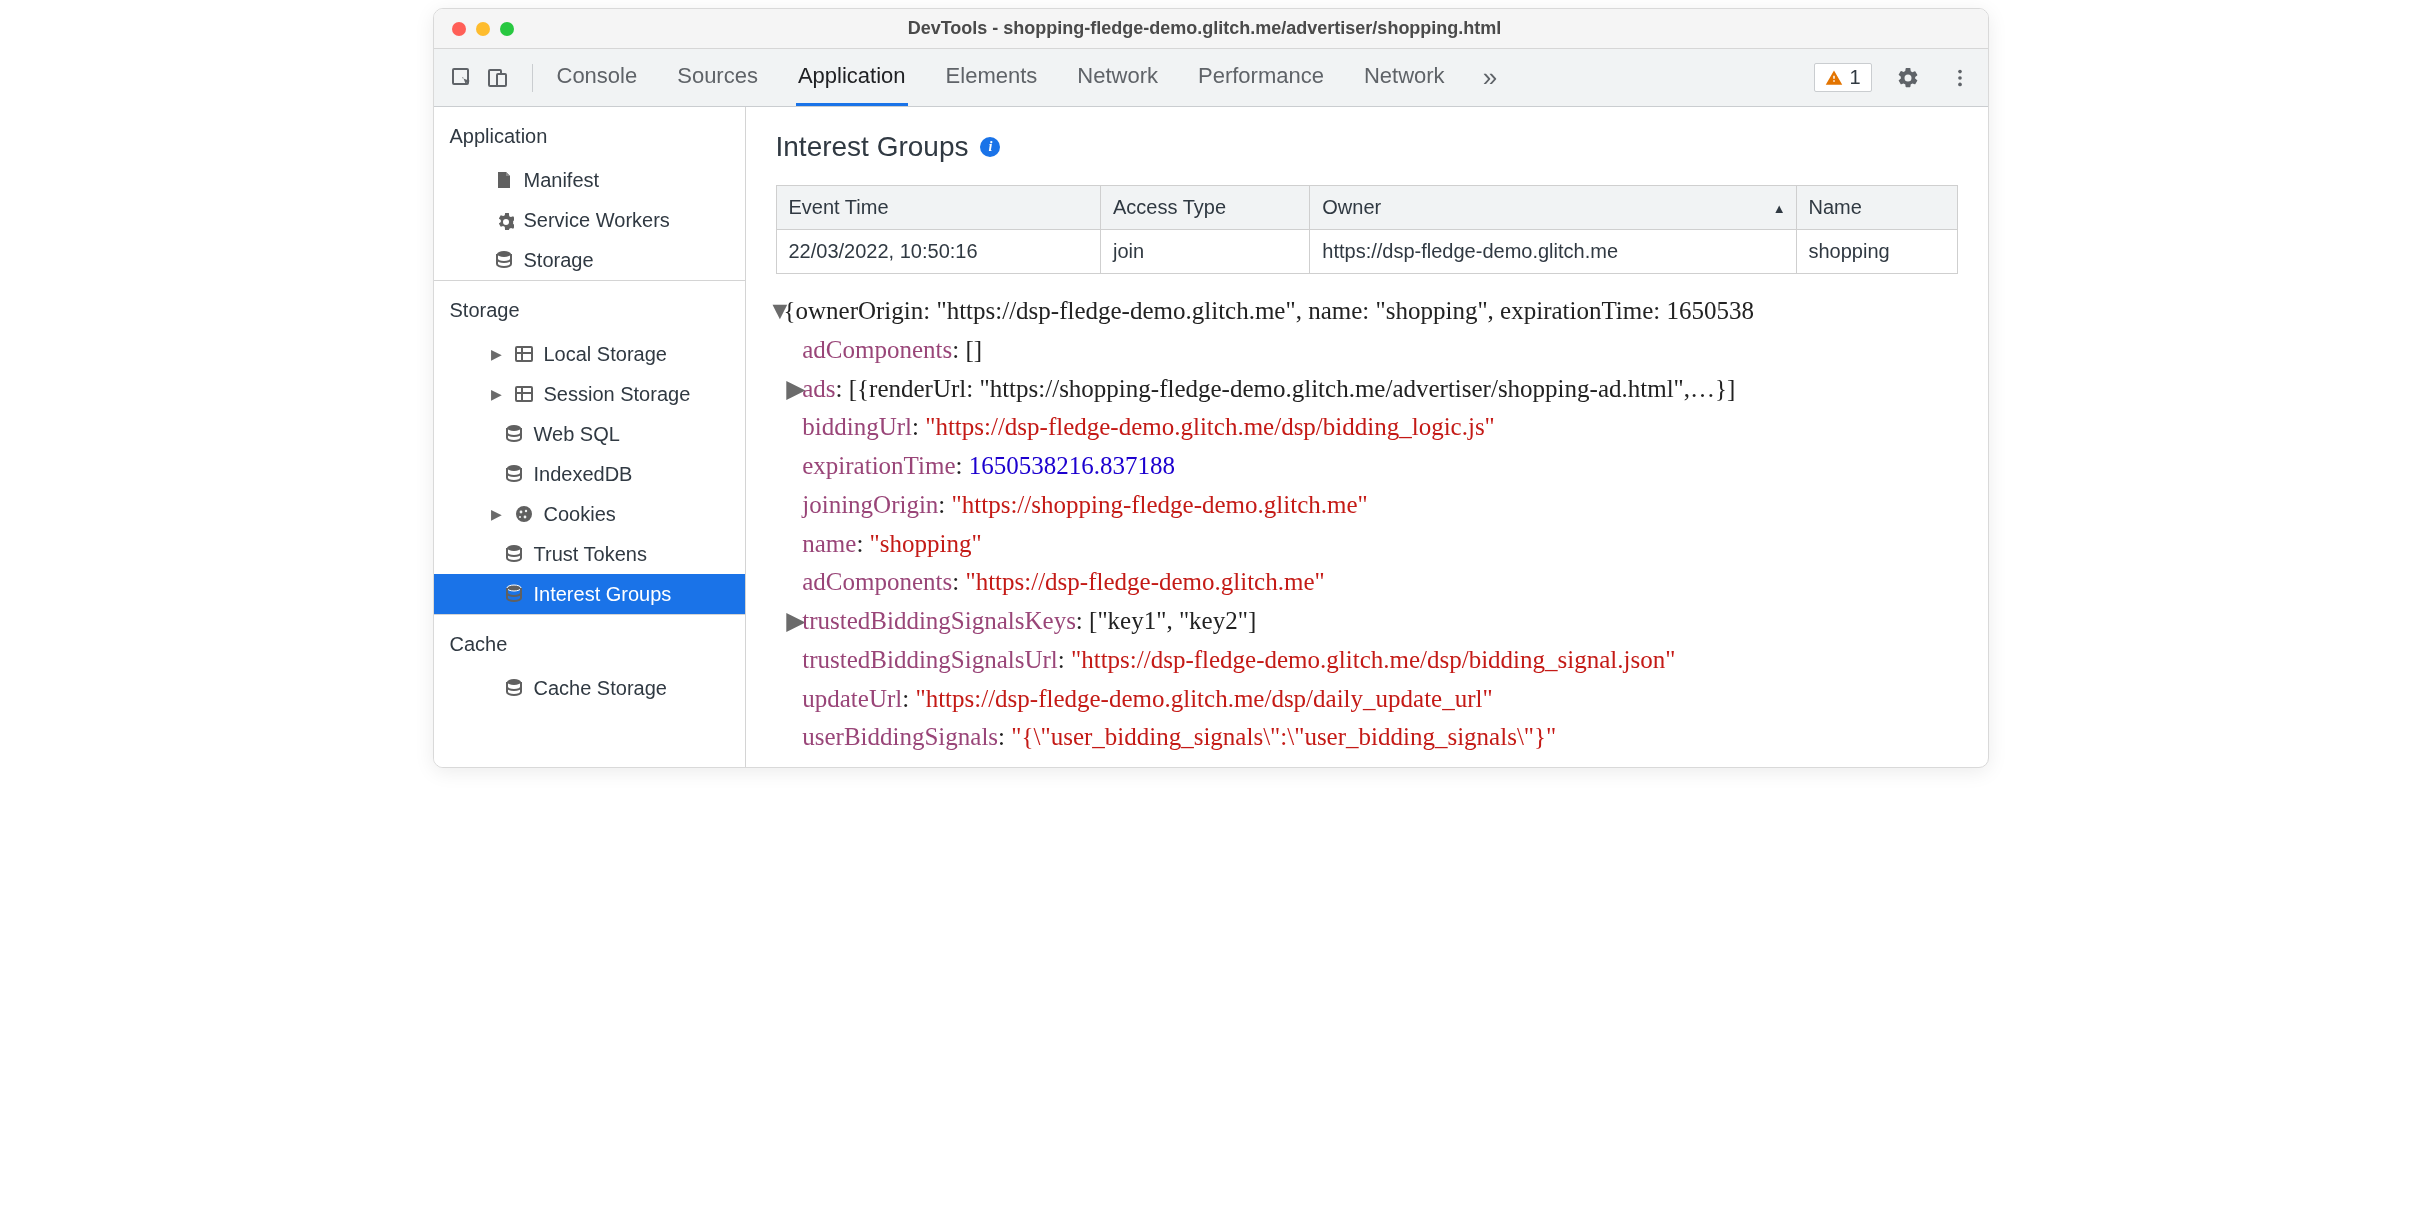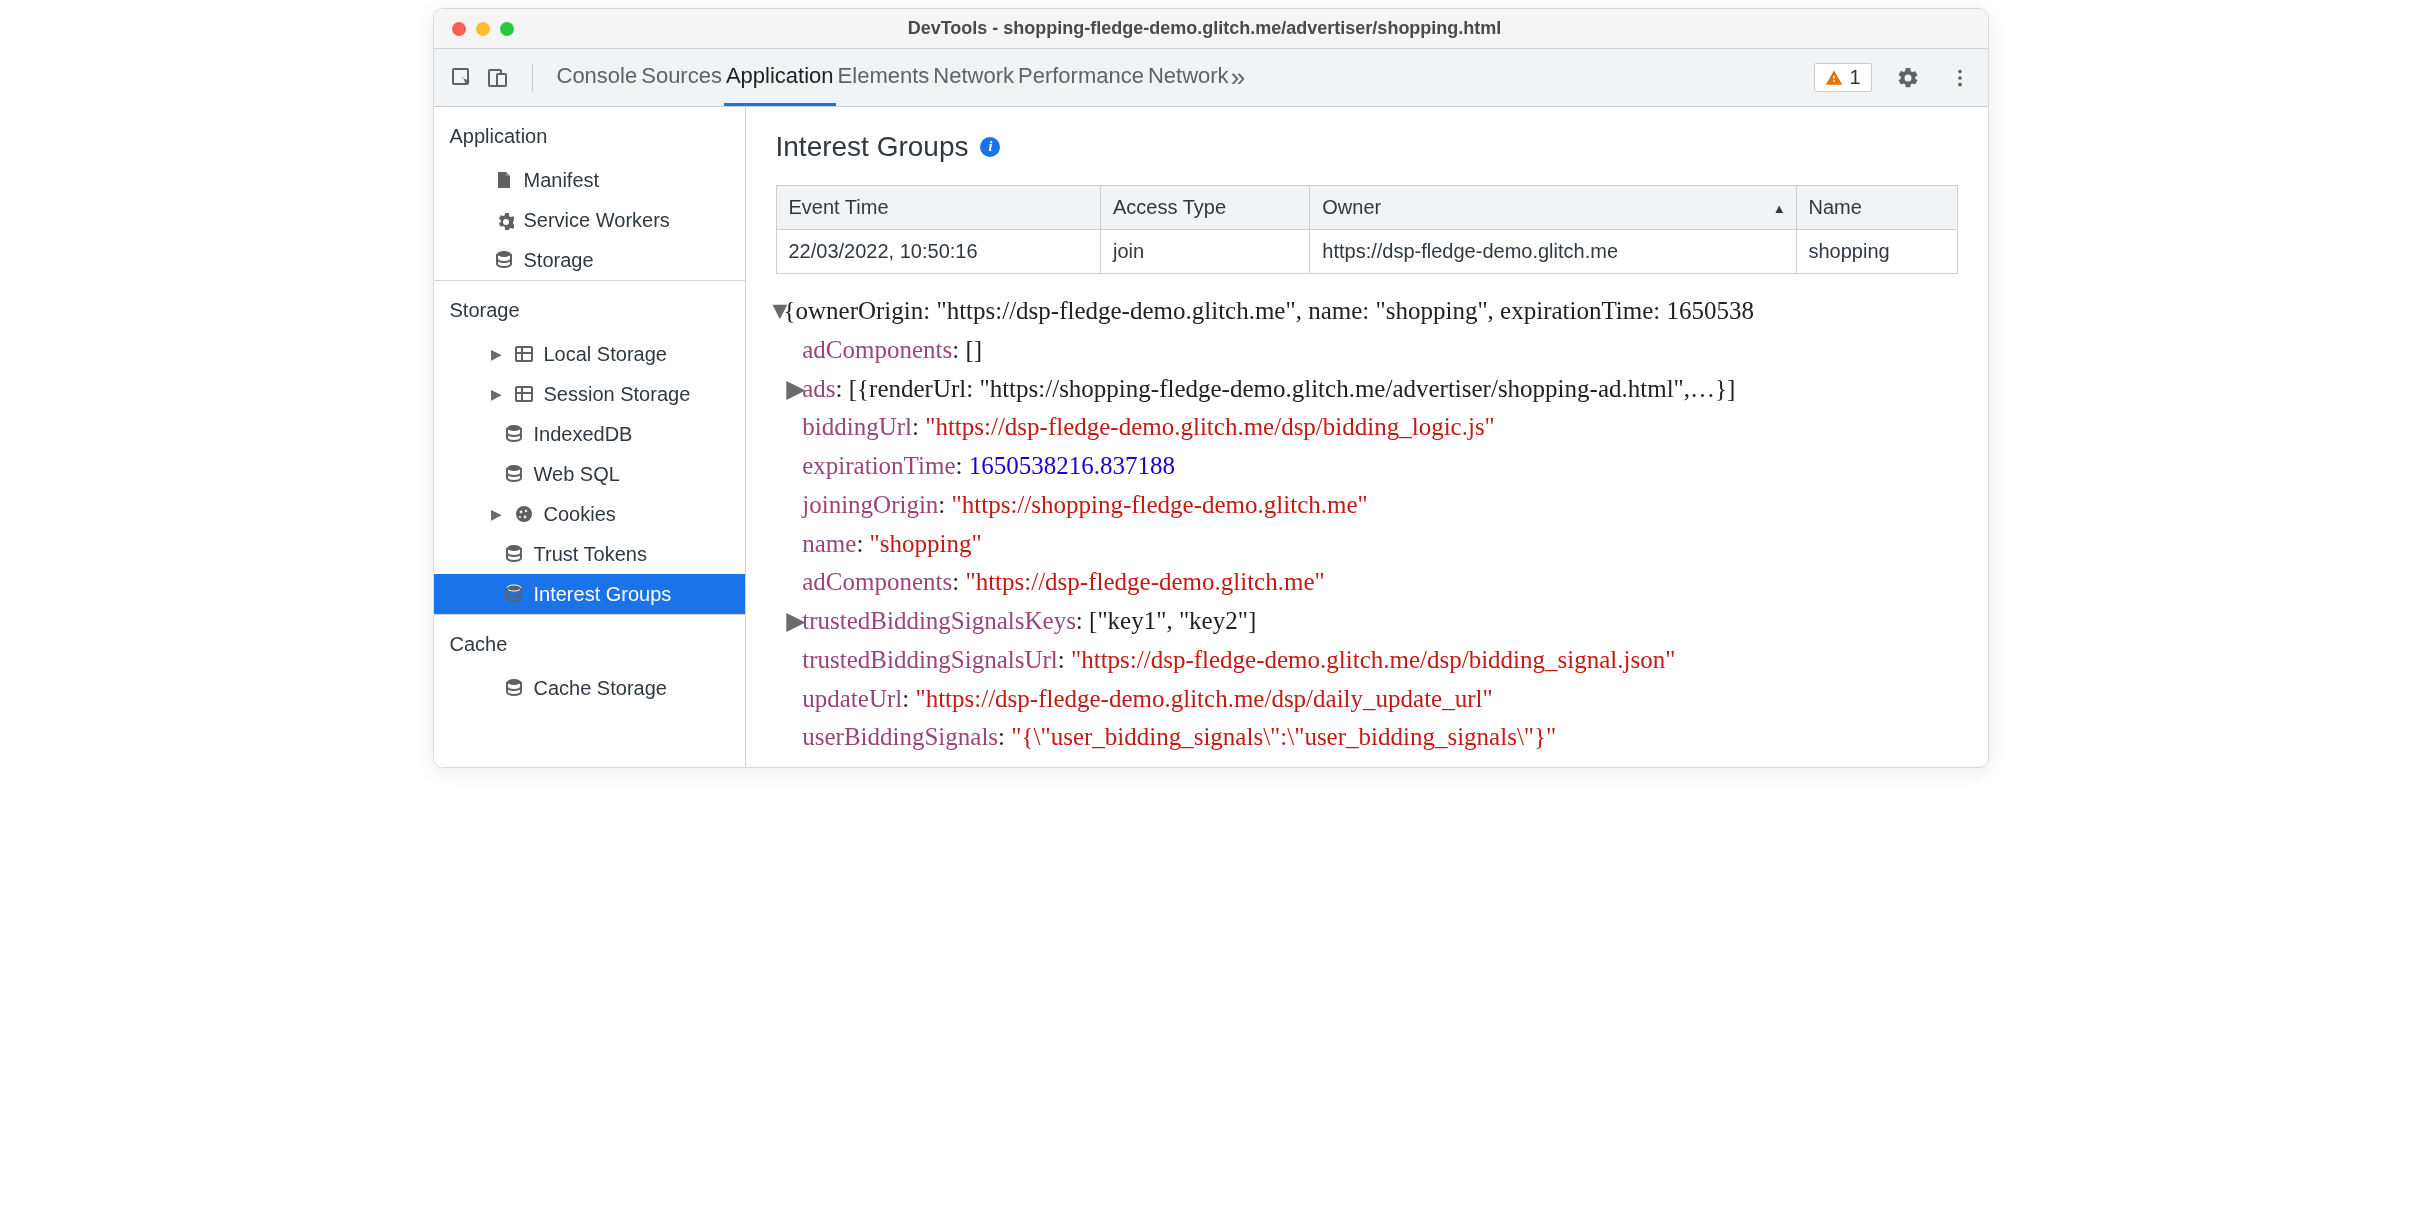--- a/index.html
+++ b/index.html
@@ -36,21 +36,21 @@
           font-size:18px; font-weight:600; color:#4a4a4a;}
   
   .toolbar{
     display:flex; align-items:center;
     height:58px; background:#f1f3f4;
     border-bottom:1px solid #cacdd0;
     padding:0 12px; gap:4px;
   }
   .tool-div{width:1px;height:28px;background:#cacdd0;margin:0 14px;}
   .toolbar .icon-btn{width:32px;height:32px;display:flex;align-items:center;justify-content:center;color:#5f6368;}
-  .tabs{display:flex;flex:1;align-items:stretch;height:100%;padding-left:4px;text-align:center;}
+  .tabs{display:flex;gap:36px;flex:1;align-items:stretch;height:100%;padding-left:4px;text-align:center;}
   .tabs .tab{display:flex;align-items:center;font-size:22px;color:#5f6368;border-bottom:3px solid transparent;padding:0 2px;cursor:pointer;}
   .tabs .tab.active{color:#202124;border-bottom-color:#1a73e8;}
   .tabs .more{display:flex;align-items:center;color:#5f6368;font-size:26px;}
   .right-tools{display:flex;align-items:center;gap:20px;}
   .issue-badge{display:flex;align-items:center;gap:6px;border:1px solid #cacdd0;background:#fff;border-radius:2px;padding:2px 10px;font-size:20px;}
   .issue-badge svg{color:#e37400;}
   
   .body{display:flex;height:660px;overflow:hidden;}
   .sidebar{width:312px;border-right:1px solid #d4d4d4;overflow:hidden;background:#fff;}
   .section-title{font-size:20px;color:#303942;padding:18px 16px 12px 16px;}
@@ -186,27 +186,27 @@
             <span class="caret">▶</span>
             <span class="sb-icon"><svg viewBox="0 0 20 20">
                 <use href="#ic-grid"></use>
               </svg></span>
             <span>Session Storage</span>
           </li>
           <li class="child no-caret">
             <span class="sb-icon"><svg viewBox="0 0 20 20">
                 <use href="#ic-db"></use>
               </svg></span>
+            <span>Web SQL</span>
+          </li>
+          <li class="child no-caret">
+            <span class="sb-icon"><svg viewBox="0 0 20 20">
+                <use href="#ic-db"></use>
+              </svg></span>
             <span>IndexedDB</span>
-          </li>
-          <li class="child no-caret">
-            <span class="sb-icon"><svg viewBox="0 0 20 20">
-                <use href="#ic-db"></use>
-              </svg></span>
-            <span>Web SQL</span>
           </li>
           <li class="child">
             <span class="caret">▶</span>
             <span class="sb-icon"><svg viewBox="0 0 20 20">
                 <use href="#ic-cookie"></use>
               </svg></span>
             <span>Cookies</span>
           </li>
           <li class="child no-caret">
             <span class="sb-icon"><svg viewBox="0 0 20 20">

